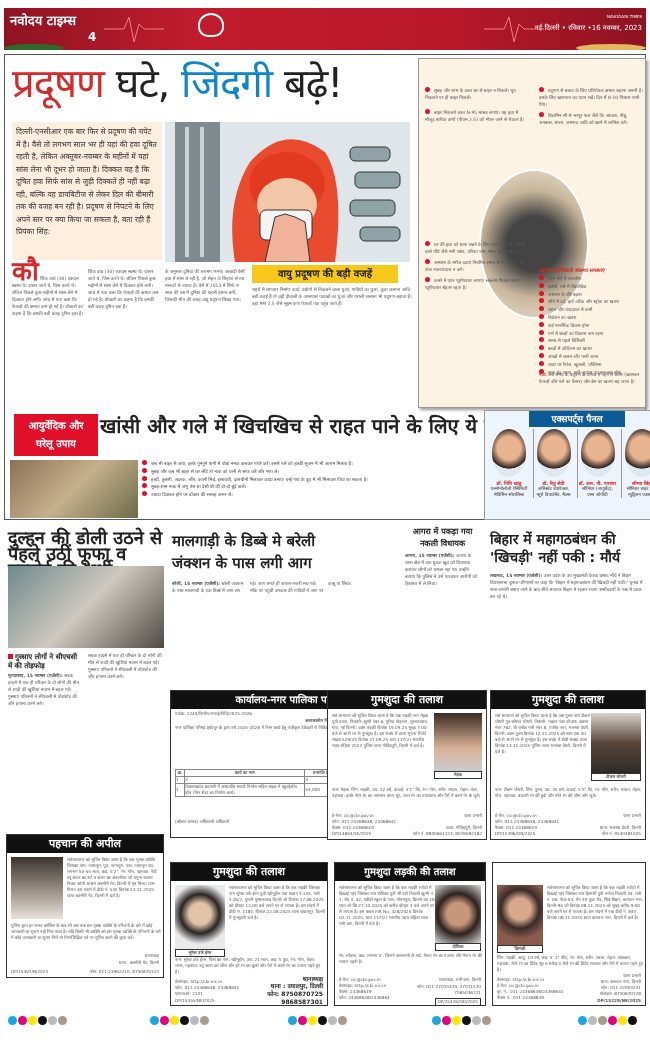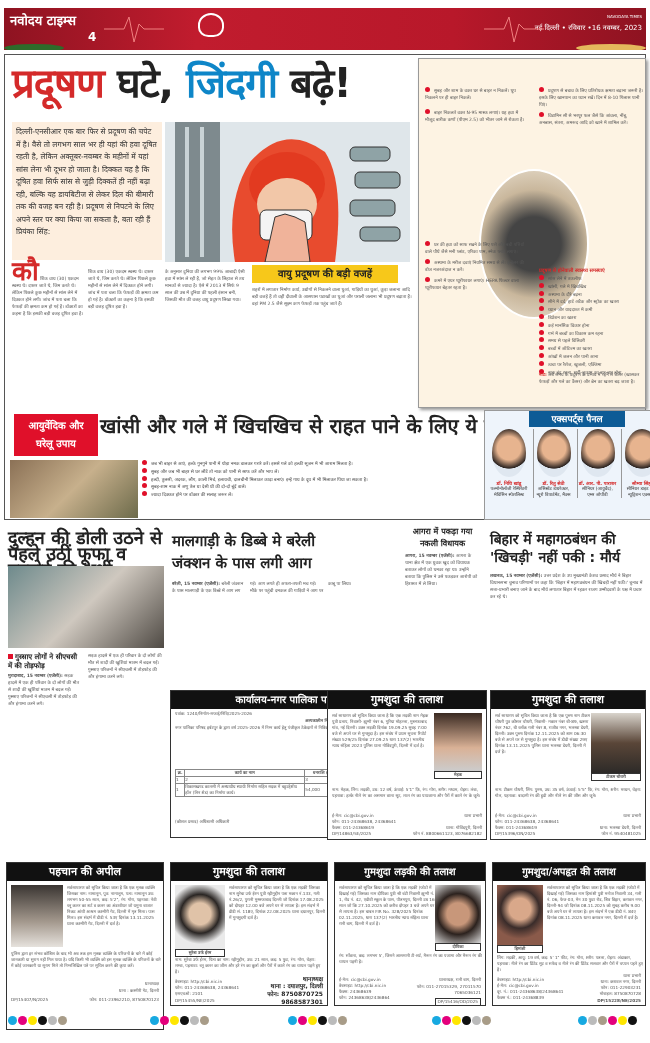--- a/index.html
+++ b/index.html
@@ -8,21 +8,21 @@
 .masthead{left:4px;top:8px;width:642px;height:42px;background:linear-gradient(90deg,#8e1321,#c11c2e 30%,#b8182a 70%,#8e1321);overflow:hidden}
 .masthead .paper{left:6px;top:3px;color:#fff;font-weight:bold;font-size:13px}
 .masthead .pg{left:84px;top:22px;color:#fff;font-weight:bold;font-size:12px}
 .masthead .logo{left:228px;top:4px;color:#ffd93a;font-size:22px;font-family:"DejaVu Serif",serif}
 .masthead .logo i{font-style:italic;font-family:"Liberation Serif",serif;font-size:24px}
 .masthead .heart{left:194px;top:5px;width:26px;height:24px;border:2px solid #fff;border-radius:50% 50% 40% 40%}
 .masthead .date{right:4px;top:15px;color:#fff;font-size:7px}
 .masthead .brand{right:4px;top:6px;color:#fff;font-size:4px}
 .swoosh{height:8px;border-radius:50%}
 .frame{left:4px;top:54px;width:642px;height:466px;border:1px solid #555}
-.headline{left:12px;top:58px;font-size:40px;font-weight:bold;line-height:50px;letter-spacing:-1px}
+.headline{left:12px;top:58px;font-size:40px;font-weight:normal;line-height:50px;letter-spacing:-1px}
 .headline .r{color:#d42a2a}.headline .b{color:#0e86c8}.headline .k{color:#222}
 .intro{left:12px;top:122px;width:150px;height:138px;background:#fdeede;padding:4px;font-size:7.5px;line-height:12.5px;color:#333}
 .illus{left:165px;top:122px;width:245px;height:140px;background:#dfe6ea;overflow:hidden}
 .body-text{font-size:4.5px;line-height:7px;color:#555}
 .dropcap{color:#d42a2a;font-weight:bold;font-size:26px}
 .causes-title{left:252px;top:265px;width:146px;height:18px;background:#f7c81a;font-size:10px;font-weight:bold;text-align:center;line-height:18px}
 .bachav{left:418px;top:58px;width:228px;height:350px;background:#fdf3e3;border:1px solid #999;box-shadow:2px 2px 3px #999}
 .bachav-title{left:0;top:2px;width:228px;text-align:center;font-size:17px;font-weight:bold}
 .bachav-title .b{color:#0e86c8}
 .bullet{display:inline-block;width:5px;height:5px;border-radius:50%;background:#e0102a;margin-right:4px}
@@ -255,21 +255,21 @@
   <div class="abs small" style="left:4px;top:96px;width:148px;height:24px;overflow:hidden">नाम: टीकम चौधरी, लिंग: पुरुष, उम्र: 35 वर्ष, ऊंचाई: 5'5" फ़ि, रंग: गोरा, शरीर: मध्यम, चेहरा: गोल, पहनावा: बादामी रंग की हुडी और नीले रंग की जींस और जूते।</div>
   <div class="abs small" style="left:4px;top:122px">ई-मेल: cic@cbi.gov.in</div>
   <div class="abs small" style="left:4px;top:128px">फोन: 011-24368638, 24368641</div>
   <div class="abs small" style="left:4px;top:134px">फैक्स: 011-24368619</div>
   <div class="abs small" style="left:4px;top:140px">DP/15396/ON/2025</div>
   <div class="abs small" style="right:4px;top:122px">थाना प्रभारी</div>
   <div class="abs small" style="right:4px;top:134px">थाना: भलस्वा डेयरी, दिल्ली</div>
   <div class="abs small" style="right:4px;top:140px">फोन नं. 9540481025</div>
 </div>
 
-<div class="abs notice" style="left:6px;top:862px;width:158px;height:168px">
+<div class="abs notice" style="left:6px;top:834px;width:158px;height:144px">
   <div class="nb-head" style="font-size:11px;height:18px;line-height:18px">पहचान की अपील</div>
   <div class="abs photo" style="left:4px;top:22px;width:52px;height:62px;background:linear-gradient(#3a3532,#a59a8f 60%,#e6e2dd)"></div>
   <div class="abs small" style="left:60px;top:22px;width:94px;height:62px;overflow:hidden">सर्वसाधारण को सूचित किया जाता है कि एक मृतक व्यक्ति जिसका नाम: नामालूम, पुत्र: नामालूम, पता: नामालूम उम्र: लगभग 50-55 साल, कद: 5'2", रंग: गोरा, पहनावा: नेवी ब्लू कलर का शर्ट व कलर का अंडरवीयर जो यमुना बाजार निकट आंधी आश्रम कश्मीरी गेट, दिल्ली में मृत मिला। पास मिला। इस संदर्भ में डीडी नं. 53ए दिनांक 13.11.2025 थाना कश्मीरी गेट, दिल्ली में दर्ज है।</div>
   <div class="abs small" style="left:4px;top:88px;width:150px;height:28px;overflow:hidden">पुलिस द्वारा हर संभव कोशिश के बाद भी अब तक इस मृतक व्यक्ति के परिजनों के बारे में कोई जानकारी या सुराग नहीं मिल पाया है। यदि किसी भी व्यक्ति को इस मृतक व्यक्ति के परिजनों के बारे में कोई जानकारी या सुराग मिले तो निम्नलिखित पते पर सूचित करने की कृपा करें।</div>
   <div class="abs small" style="right:4px;top:118px">थानाध्यक्ष</div>
   <div class="abs small" style="right:4px;top:125px">थाना : कश्मीरी गेट, दिल्ली</div>
   <div class="abs small" style="right:4px;top:134px">फोन: 011-23962210, 8750870123</div>
   <div class="abs small" style="left:4px;top:134px">DP/15407/N/2025</div>
 </div>
 
@@ -299,21 +299,20 @@
   <div class="abs small" style="left:4px;top:120px">वेबसाइट: http://cbi.nic.in</div>
   <div class="abs small" style="left:4px;top:126px">फैक्स: 24368639</div>
   <div class="abs small" style="left:4px;top:132px">फोन: 24368638/2436864</div>
   <div class="abs small" style="right:4px;top:114px">थानाध्यक्ष, रानी बाग, दिल्ली</div>
   <div class="abs small" style="right:4px;top:121px">फोन: 011-27015329, 27011570</div>
   <div class="abs small" style="right:4px;top:127px">7065036121</div>
   <div class="abs small" style="right:4px;top:135px;border:1px solid #333;padding:0 2px">DP/15416/OD/2025</div>
 </div>
 
 <div class="abs notice" style="left:492px;top:862px;width:154px;height:144px">
-  <div class="nb-head" style="font-size:10px;height:18px;line-height:18px">गुमशुदा/अपहृत की तलाश</div>
   <div class="abs photo" style="left:4px;top:22px;width:46px;height:60px;background:radial-gradient(circle at 50% 40%,#d9a88a 25%,#3a2c2a 45%,#8a5a4a 70%)"></div>
   <div class="abs small" style="left:4px;top:82px;width:46px;text-align:center;font-weight:bold;border:1px solid #333">हिमांशी</div>
   <div class="abs small" style="left:54px;top:22px;width:96px;height:68px;overflow:hidden">सर्वसाधारण को सूचित किया जाता है कि एक लड़की (फोटो में दिखाई गई) जिसका नाम हिमांशी पुत्री मनोज निवासी 34, गली नं. 06, फेज-03, मेन 30 फुटा रोड, शिव विहार, करावल नगर, दिल्ली-94 जो दिनांक 08.11.2025 को सुबह करीब 9.00 बजे अपने घर से लापता है। इस संदर्भ में एक डीडी नं. 84ए दिनांक 08.11.2025 थाना करावल नगर, दिल्ली में दर्ज है।</div>
   <div class="abs small" style="left:4px;top:92px;width:146px;height:22px;overflow:hidden">लिंग: लड़की, आयु: 19 वर्ष, कद: 5' 1" फीट, रंग: गोरा, शरीर: पतला, चेहरा: अंडाकार, पहनावा: नीले रंग का प्रिंटेड सूट व सफेद व नीले रंग की प्रिंटेड सलवार और पैरों में चप्पल पहने हुए है।</div>
   <div class="abs small" style="left:4px;top:114px">वेबसाइट: http://cbi.nic.in</div>
   <div class="abs small" style="left:4px;top:120px">ई-मेल: cic@cbi.gov.in</div>
   <div class="abs small" style="left:4px;top:126px">दूर. नं.: 011-24368638/24368641</div>
   <div class="abs small" style="left:4px;top:132px">फैक्स नं.: 011-24368839</div>
   <div class="abs small" style="right:4px;top:110px">थाना प्रभारी</div>
   <div class="abs small" style="right:4px;top:116px">थाना: करावल नगर, दिल्ली</div>

